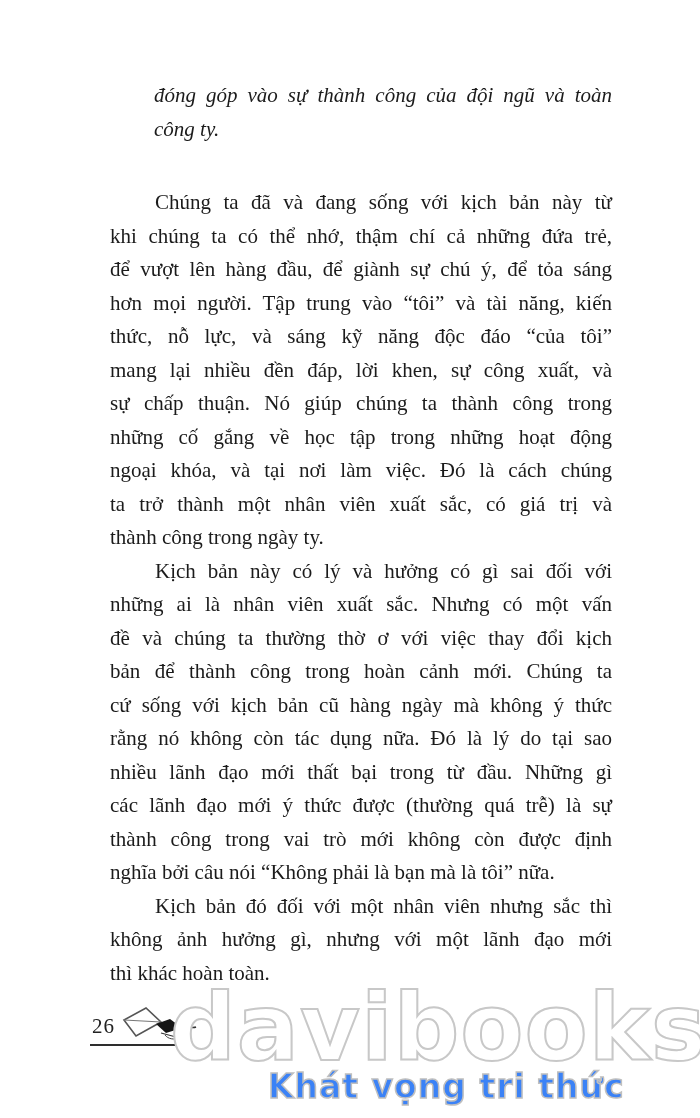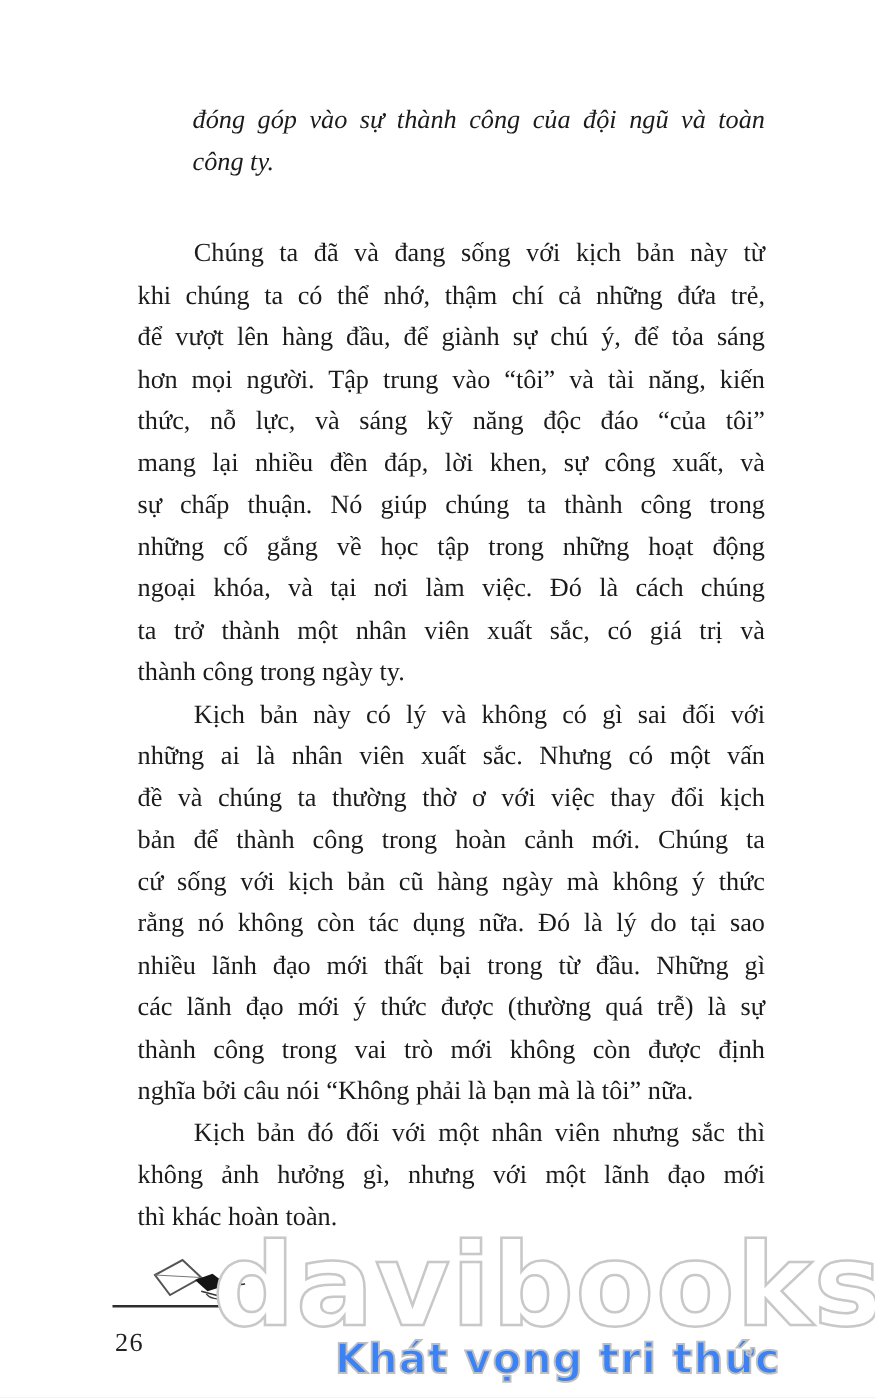--- a/index.html
+++ b/index.html
@@ -36,21 +36,20 @@
   .line.indent { text-indent: 45px; }
 
   
   .pagenum {
     position: absolute;
     left: 92px;
     top: 1014px;
     font-size: 21px;
     color: #222222;
     letter-spacing: 1px;
-    margin-top: 48px;
   }
   .pagenum-rule {
     position: absolute;
     left: 90px;
     top: 1044px;
     width: 90px;
     height: 2px;
     background: #2e2e2e;
   }
   .quill {
@@ -106,21 +105,21 @@
         <div class="line j">hơn mọi người. Tập trung vào “tôi” và tài năng, kiến</div>
         <div class="line j">thức, nỗ lực, và sáng kỹ năng độc đáo “của tôi”</div>
         <div class="line j">mang lại nhiều đền đáp, lời khen, sự công xuất, và</div>
         <div class="line j">sự chấp thuận. Nó giúp chúng ta thành công trong</div>
         <div class="line j">những cố gắng về học tập trong những hoạt động</div>
         <div class="line j">ngoại khóa, và tại nơi làm việc. Đó là cách chúng</div>
         <div class="line j">ta trở thành một nhân viên xuất sắc, có giá trị và</div>
         <div class="line">thành công trong ngày ty.</div>
       </div>
       <div class="para">
-        <div class="line j indent">Kịch bản này có lý và không có gì sai đối với</div>
+        <div class="line j indent">Kịch bản này có lý và hưởng có gì sai đối với</div>
         <div class="line j">những ai là nhân viên xuất sắc. Nhưng có một vấn</div>
         <div class="line j">đề và chúng ta thường thờ ơ với việc thay đổi kịch</div>
         <div class="line j">bản để thành công trong hoàn cảnh mới. Chúng ta</div>
         <div class="line j">cứ sống với kịch bản cũ hàng ngày mà không ý thức</div>
         <div class="line j">rằng nó không còn tác dụng nữa. Đó là lý do tại sao</div>
         <div class="line j">nhiều lãnh đạo mới thất bại trong từ đầu. Những gì</div>
         <div class="line j">các lãnh đạo mới ý thức được (thường quá trễ) là sự</div>
         <div class="line j">thành công trong vai trò mới không còn được định</div>
         <div class="line">nghĩa bởi câu nói “Không phải là bạn mà là tôi” nữa.</div>
       </div>

